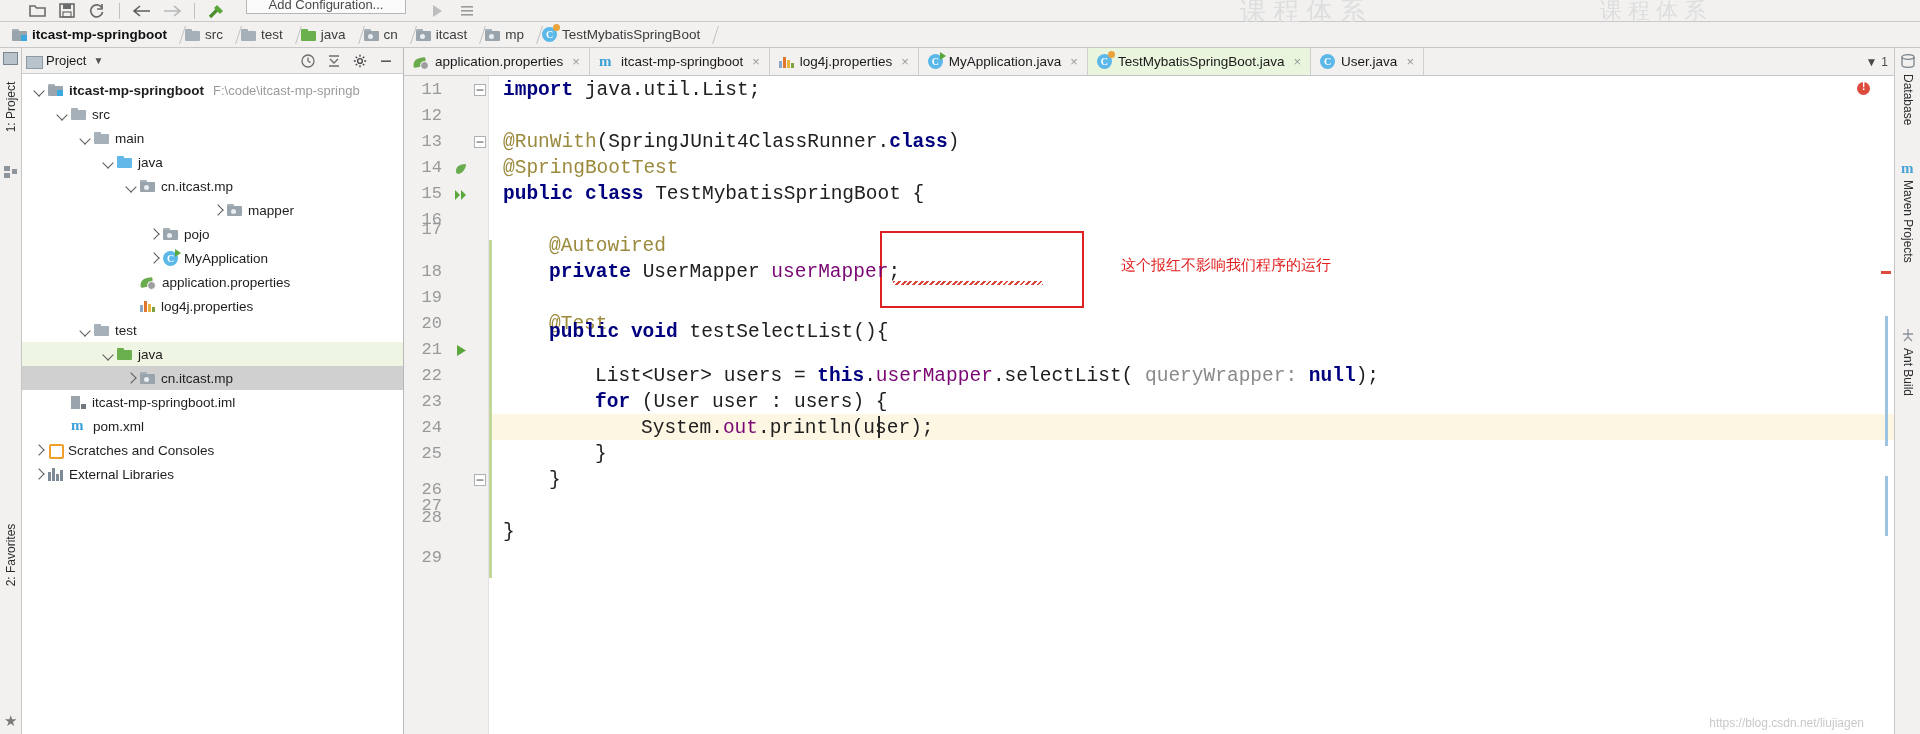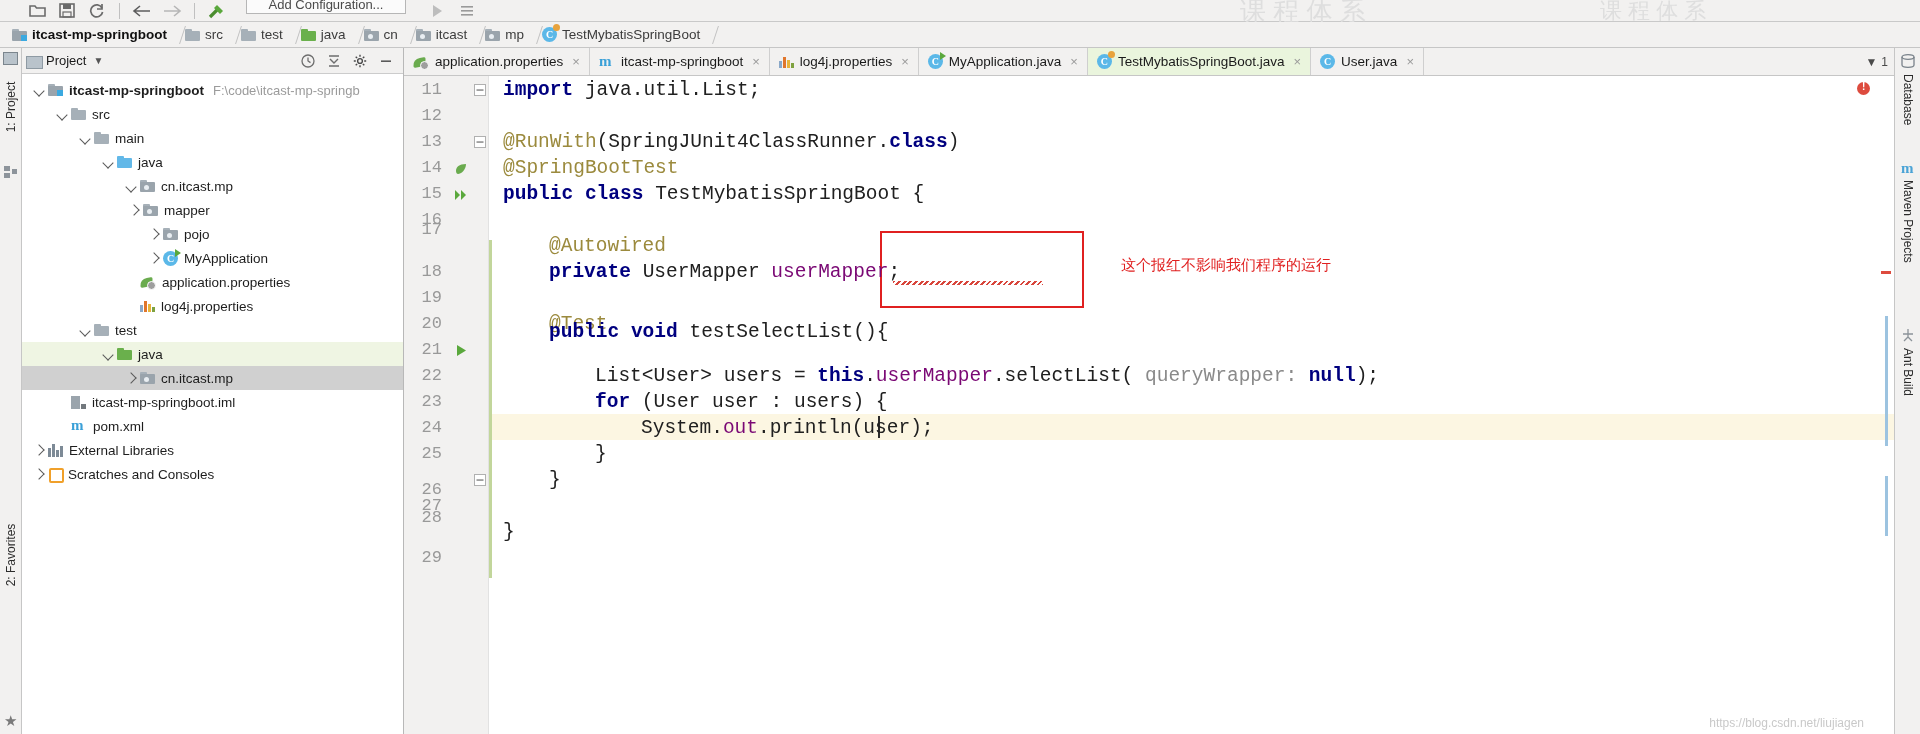--- a/index.html
+++ b/index.html
@@ -465,21 +465,21 @@
         </span>
         <span class="tlabel">java</span>
       </div>
       <div class="trow" style="padding-left: 100px;">
         <span class="chev down"></span>
         <span class="ficon pkg" style="flex: 0 0 auto;">
           <i></i>
         </span>
         <span class="tlabel">cn.itcast.mp</span>
       </div>
-      <div class="trow" style="padding-left: 103px;">
+      <div class="trow" style="padding-left: 82px; justify-content: center;">
         <span class="chev right"></span>
         <span class="ficon pkg" style="flex: 0 0 auto;">
           <i></i>
         </span>
         <span class="tlabel">mapper</span>
       </div>
       <div class="trow" style="padding-left: 123px;">
         <span class="chev right"></span>
         <span class="ficon pkg" style="flex: 0 0 auto;">
           <i></i>
@@ -532,32 +532,32 @@
         <span class="imlicon" style="flex: 0 0 auto;"></span>
         <span class="tlabel">itcast-mp-springboot.iml</span>
       </div>
       <div class="trow" style="padding-left: 31px;">
         <span class="chev "></span>
         <span class="mavenicon" style="flex: 0 0 auto;">m</span>
         <span class="tlabel">pom.xml</span>
       </div>
       <div class="trow" style="padding-left: 8px;">
         <span class="chev right"></span>
+        <span class="scratchicon" style="flex: 0 0 auto;"></span>
+        <span class="tlabel">Scratches and Consoles</span>
+      </div>
+      <div class="trow" style="padding-left: 8px;">
+        <span class="chev right"></span>
         <span class="libicon" style="flex: 0 0 auto;">
           <b style="left:0;height:9px"></b>
           <b style="left:4px;height:13px"></b>
           <b style="left:8px;height:7px"></b>
           <b style="left:12px;height:11px"></b>
         </span>
         <span class="tlabel">External Libraries</span>
-      </div>
-      <div class="trow" style="padding-left: 8px;">
-        <span class="chev right"></span>
-        <span class="scratchicon" style="flex: 0 0 auto;"></span>
-        <span class="tlabel">Scratches and Consoles</span>
       </div>
     </div>
 </div>
 
 <div class="editor">
   <div class="tabbar" id="tabbar">
       <div class="etab">
         <span class="leaficon" style="flex: 0 0 auto;"></span>
         <span>application.properties</span>
         <span class="x">×</span>

